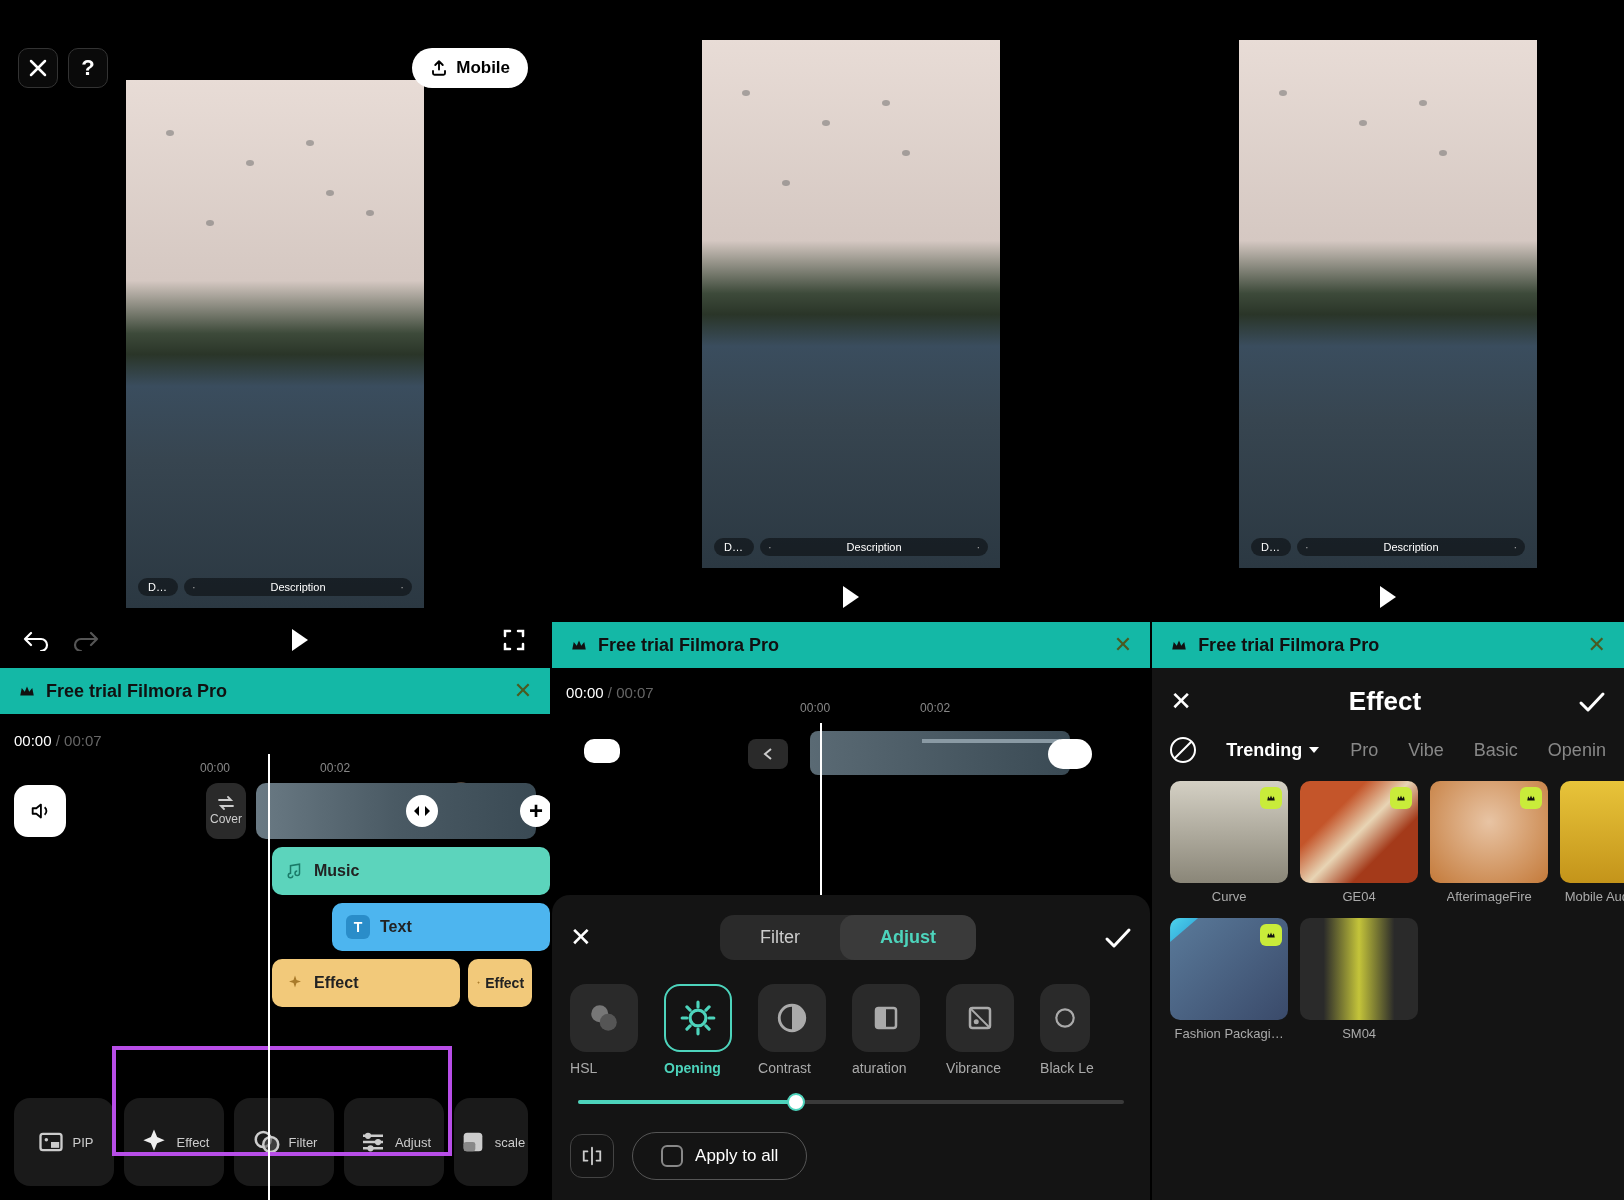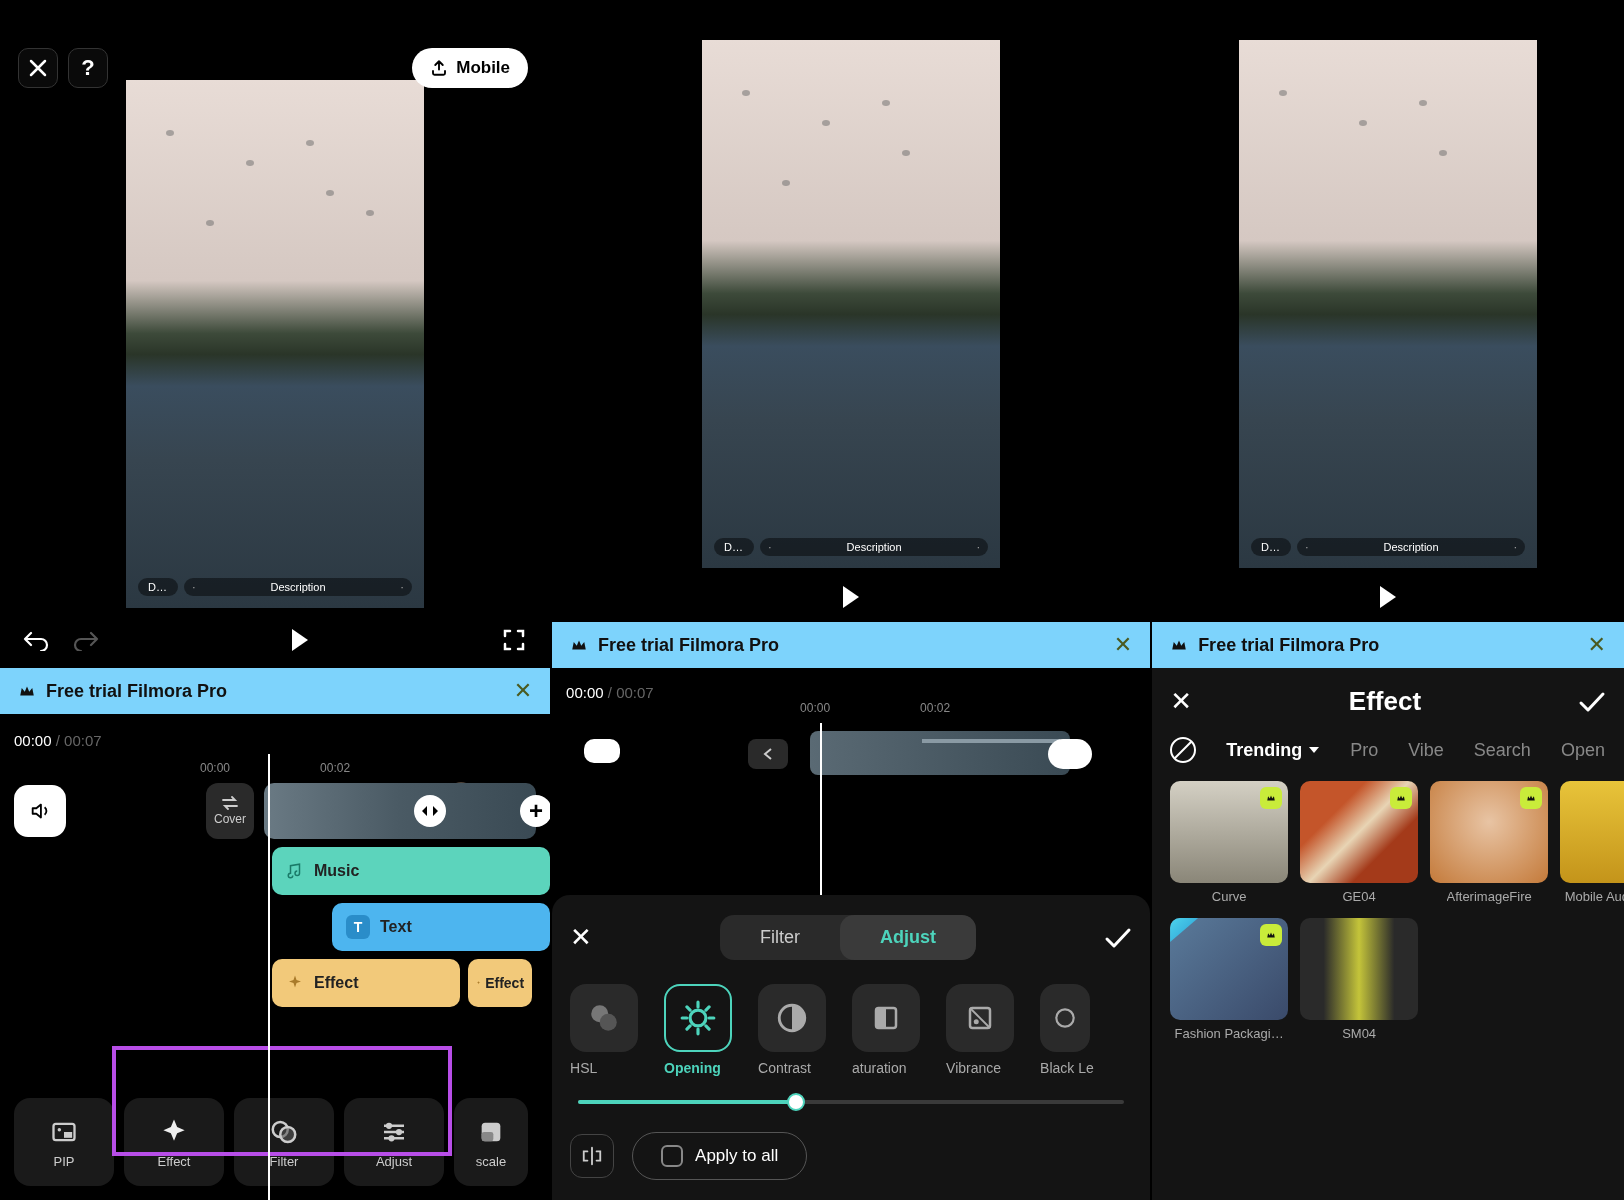--- a/index.html
+++ b/index.html
@@ -28,51 +28,51 @@
 .desc-pill.long::after { right: 8px; }
 
 
 .playback { display: flex; justify-content: space-between; align-items: center; padding: 18px 22px 14px; }
 .play-btn { width: 0; height: 0; border-left: 16px solid #fff; border-top: 11px solid transparent; border-bottom: 11px solid transparent; cursor: pointer; }
 .play-center { margin: 0 auto; }
 .history-btn { width: 28px; height: 28px; display: flex; align-items: center; justify-content: center; cursor: pointer; }
 .fullscreen-btn { width: 28px; height: 28px; display: flex; align-items: center; justify-content: center; cursor: pointer; }
 
 
-.banner { background: #7dd3fc; color: #111; display: flex; align-items: center; justify-content: space-between; padding: 10px 18px; font-weight: 700; font-size: 18px; }
+.banner { background: #14b8a6; color: #111; display: flex; align-items: center; justify-content: space-between; padding: 10px 18px; font-weight: 700; font-size: 18px; }
 .banner-left { display: flex; align-items: center; gap: 10px; }
 .crown-icon { width: 18px; height: 18px; }
 .banner-close { font-size: 22px; color: #4a5a20; cursor: pointer; font-weight: 300; }
 
 
 .timeline-area { flex: 1; position: relative; background: #000; overflow: hidden; }
 .time-display { padding: 18px 14px 12px; font-size: 15px; }
 .time-display .current { color: #fff; }
 .time-display .total { color: #666; }
 .ruler { display: flex; gap: 90px; padding: 0 200px; font-size: 12px; color: #888; margin-bottom: 8px; }
 .playhead { position: absolute; left: 268px; top: 40px; bottom: 0; width: 2px; background: #fff; z-index: 5; }
 .avatar-dot { position: absolute; left: 448px; top: 68px; width: 26px; height: 26px; border-radius: 50%; background: radial-gradient(circle, #7a6a5a, #3a3028); }
 
 .track-row { display: flex; align-items: center; gap: 10px; padding: 0 14px; margin-bottom: 8px; }
 .vol-btn { width: 52px; height: 52px; border-radius: 14px; background: #fff; display: flex; align-items: center; justify-content: center; }
-.cover-chip { width: 48px; height: 56px; border-radius: 12px; background: #2a2a2a; display: flex; flex-direction: column; align-items: center; justify-content: center; font-size: 12px; color: #ccc; gap: 2px; }
+.cover-chip { width: 40px; height: 56px; border-radius: 12px; background: #2a2a2a; display: flex; flex-direction: column; align-items: center; justify-content: center; font-size: 12px; color: #ccc; gap: 2px; }
 .video-thumb { flex: 1; height: 56px; border-radius: 10px; background: linear-gradient(90deg,#6a7a84,#4a5a64,#3a4a54); position: relative; }
 .thumb-btn { position: absolute; width: 32px; height: 32px; border-radius: 16px; background: #fff; top: 12px; display: flex; align-items: center; justify-content: center; color: #000; font-weight: 700; }
 
 .layer-track { margin-left: 272px; margin-right: 0; height: 48px; border-radius: 10px; display: flex; align-items: center; padding: 0 14px; gap: 10px; font-weight: 600; font-size: 16px; color: #222; margin-bottom: 8px; }
 .layer-music { background: #5cd4bc; }
 .layer-text { background: #4db5ef; margin-left: 332px; }
 .layer-text .text-icon { width: 24px; height: 24px; background: #2a8dc9; border-radius: 6px; display: flex; align-items: center; justify-content: center; color: #fff; font-size: 14px; }
 .layer-sticker { background: #c9a6f2; }
 .layer-effect { background: #f2c97a; margin-right: 90px; position: relative; }
 .effect-mini { position: absolute; right: -72px; top: 0; height: 48px; width: 64px; background: #f2c97a; border-radius: 10px; display: flex; align-items: center; padding: 0 8px; gap: 4px; font-size: 14px; font-weight: 600; color: #222; }
 
 
 .bottom-toolbar { position: absolute; bottom: 14px; left: 0; right: 0; display: flex; gap: 10px; padding: 0 14px; }
-.tool-item { width: 100px; height: 88px; background: #1a1a1a; border-radius: 16px; display: flex; flex-direction: column; align-items: center; justify-content: center; gap: 6px; cursor: pointer; margin-top: 40px; }
+.tool-item { width: 100px; height: 88px; background: #1a1a1a; border-radius: 16px; display: flex; align-items: center; justify-content: center; gap: 6px; cursor: pointer; margin-top: 40px; }
 .tool-item .icon-slot { width: 32px; height: 32px; display: flex; align-items: center; justify-content: center; }
 .tool-label { font-size: 13px; color: #ccc; }
 .highlight-box { position: absolute; border: 4px solid #b84ee8; pointer-events: none; }
 
 
 .adjust-sheet { position: absolute; bottom: 0; left: 0; right: 0; background: #141414; border-radius: 18px 18px 0 0; padding: 20px 18px; }
 .sheet-header { display: flex; align-items: center; justify-content: space-between; margin-bottom: 24px; }
 .sheet-close { font-size: 26px; color: #fff; cursor: pointer; }
 .tab-toggle { display: flex; background: #2a2a2a; border-radius: 14px; overflow: hidden; }
 .tab-toggle .tab { padding: 12px 40px; font-size: 18px; color: #ccc; cursor: pointer; }
@@ -490,21 +490,21 @@
       <div class="categories">
         <div class="none-icon"></div>
         <div class="cat active cat-dropdown">
           <span>Trending</span>
           <svg width="12" height="10" viewBox="0 0 12 10">
                 <path d="M1 2 L6 8 L11 2" fill="#fff"></path>
               </svg>
         </div>
         <div class="cat">Pro</div>
         <div class="cat">Vibe</div>
-        <div class="cat">Search</div>
+        <div class="cat">Basic</div>
         <div class="cat">Opening&amp;Clos</div>
       </div>
 
       <div class="effect-grid">
         <div class="effect-card">
           <div class="thumb" style="background:linear-gradient(180deg,#d4d0c4,#8a8678)">
                 <div class="crown-badge">
                   <svg width="12" height="10" viewBox="0 0 24 24">
                     <path d="M3 18 L5 8 L9 13 L12 6 L15 13 L19 8 L21 18 Z" fill="#111"></path>
                   </svg>

